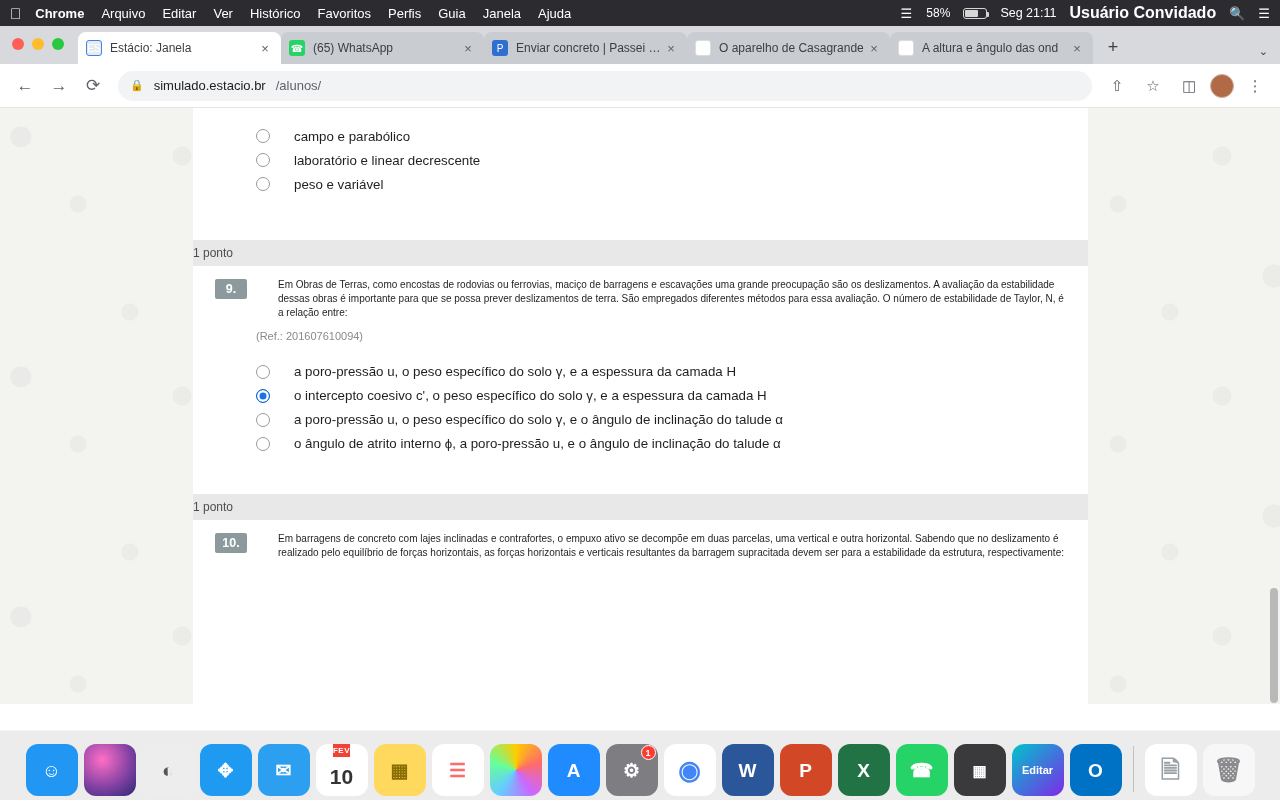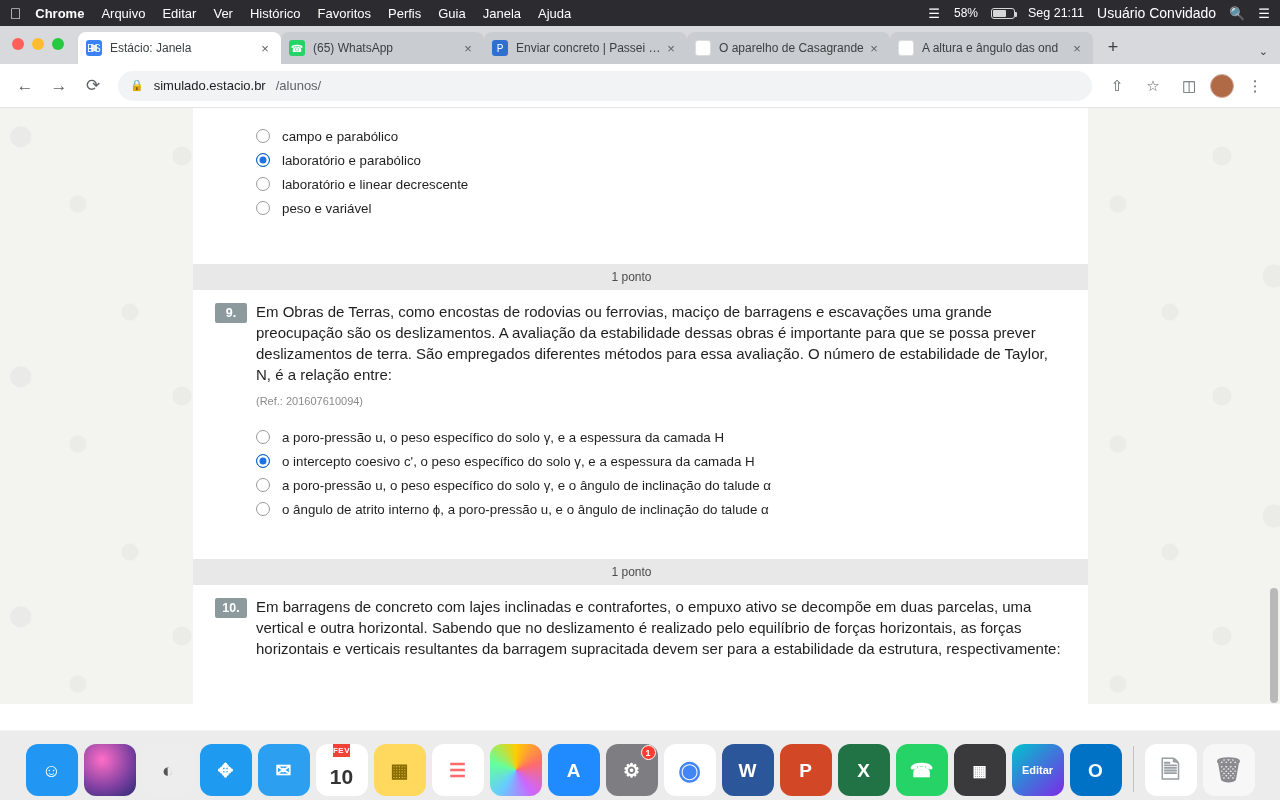--- a/index.html
+++ b/index.html
@@ -97,21 +97,21 @@
   .tab.active { background: #ffffff; }
   .tab .favicon {
     width: 16px; height: 16px;
     flex: 0 0 16px;
     margin-right: 8px;
     border-radius: 3px;
     display: flex; align-items: center; justify-content: center;
     font-size: 10px;
     color: #fff;
   }
-  .fav-estacio { background: #e9ecef; color:#888; font-size:8px; border:5px solid #3b82f6;}
+  .fav-estacio { background: #e9ecef; color:#888; font-size:8px; border:1px solid #3b82f6;}
   .fav-whatsapp { background: #25d366; }
   .fav-passei { background: #2f6fd0; }
   .fav-google { background: #ffffff; border: 1px solid #dadce0; color: #4285f4; }
   .tab .tlabel {
     flex: 1 1 auto;
     white-space: nowrap;
     overflow: hidden;
     text-overflow: ellipsis;
   }
   .tab .tclose {
@@ -200,21 +200,21 @@
     min-height: 100%;
     background: #ffffff;
     padding: 0 0 20px 0;
   }
   .qblock { position: relative; padding: 0 22px; }
   .points-bar {
     height: 26px;
     background: #e8e8e8;
     display: flex;
     align-items: center;
-    justify-content: center;
+    justify-content: flex-start;
     padding-right: 18px;
     font-size: 12px;
     color: #4d4d4d;
     margin: 0 -22px;
   }
   .qhead {
     display: flex;
     align-items: flex-start;
     gap: 9px;
     padding-top: 12px;
@@ -225,34 +225,35 @@
     background: #8c9a9e;
     color: #ffffff;
     font-size: 12.5px;
     font-weight: bold;
     text-align: center;
     padding: 3px 6px;
     border-radius: 2px;
     margin-top: 1px;
   }
   .qtext {
-    font-size: 15px;
+    font-size: 10px;
     line-height: 1.39;
     color: #1f1f1f;
+    margin-left: 22px;
   }
   .qref {
     font-size: 11px;
     color: #8a8a8a;
     margin: 10px 0 0 41px;
   }
   .options { margin: 18px 0 0 41px; }
   .opt {
     display: flex;
     align-items: center;
-    gap: 12px;
+    gap: 24px;
     height: 24px;
   }
   .radio {
     width: 14px; height: 14px;
     border-radius: 50%;
     border: 1px solid #9a9a9a;
     background: #fff;
     flex: 0 0 14px;
     position: relative;
   }
@@ -350,21 +351,21 @@
   <span class="mitem">Guia</span>
   <span class="mitem">Janela</span>
   <span class="mitem">Ajuda</span>
   <span class="right">
     <span>☰ </span>
     <span style="font-size:12px;">58%</span>
     <span class="battery">
         <i></i>
       </span>
     <span style="font-size:12.5px;">Seg 21:11</span>
-    <span style="font-size:14px;font-weight:normal;">Usuário Convidado</span>
+    <span style="font-size:16px;font-weight:bold;">Usuário Convidado</span>
     <span>🔍</span>
     <span>☰</span>
   </span>
 </div>
 
 <div id="tabstrip">
   <div id="trafficlights">
     <span class="tl-red"></span>
     <span class="tl-yellow"></span>
     <span class="tl-green"></span>
@@ -420,24 +421,20 @@
 <div id="page">
   <div id="pattern"></div>
 
   <div id="sheet">
 
     <div class="qblock">
       <div class="options" style="margin-top:16px;">
         <div class="opt">
           <span class="radio"></span>
           <span class="olabel">campo e parabólico</span>
-        </div>
-        <div class="opt">
-          <span class="radio checked"></span>
-          <span class="olabel">laboratório e parabólico</span>
         </div>
         <div class="opt">
           <span class="radio"></span>
           <span class="olabel">laboratório e linear decrescente</span>
         </div>
         <div class="opt">
           <span class="radio"></span>
           <span class="olabel">peso e variável</span>
         </div>
       </div>

